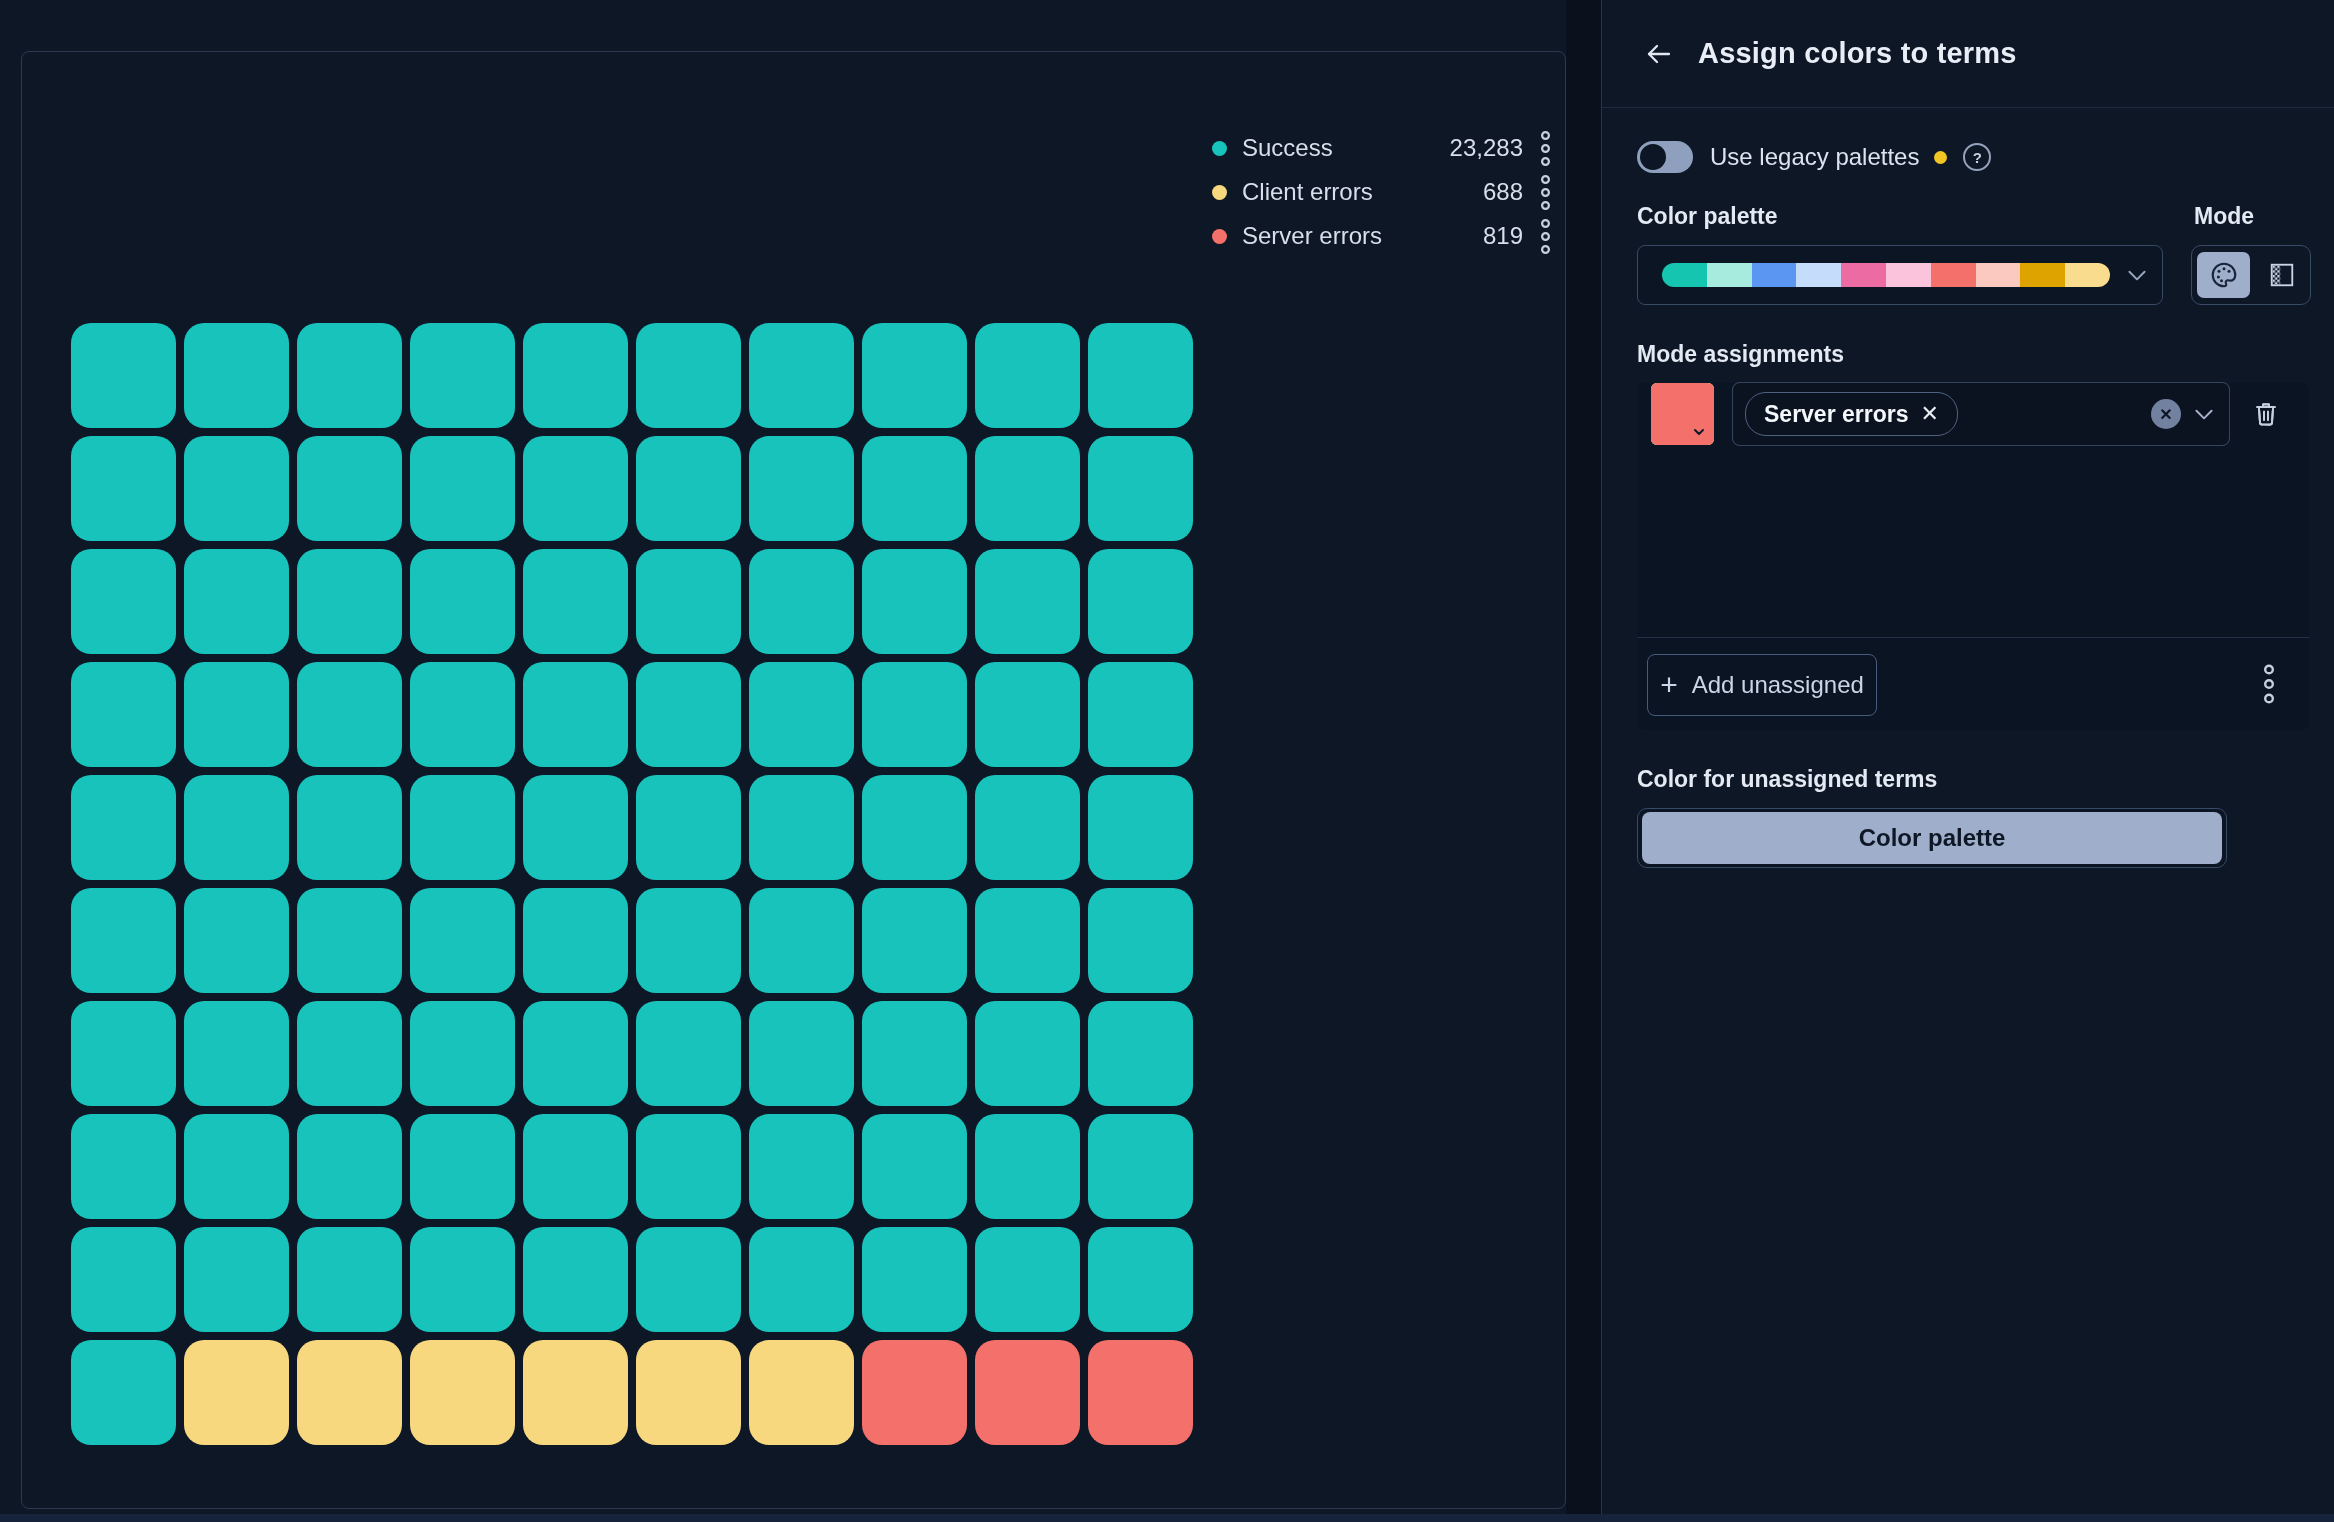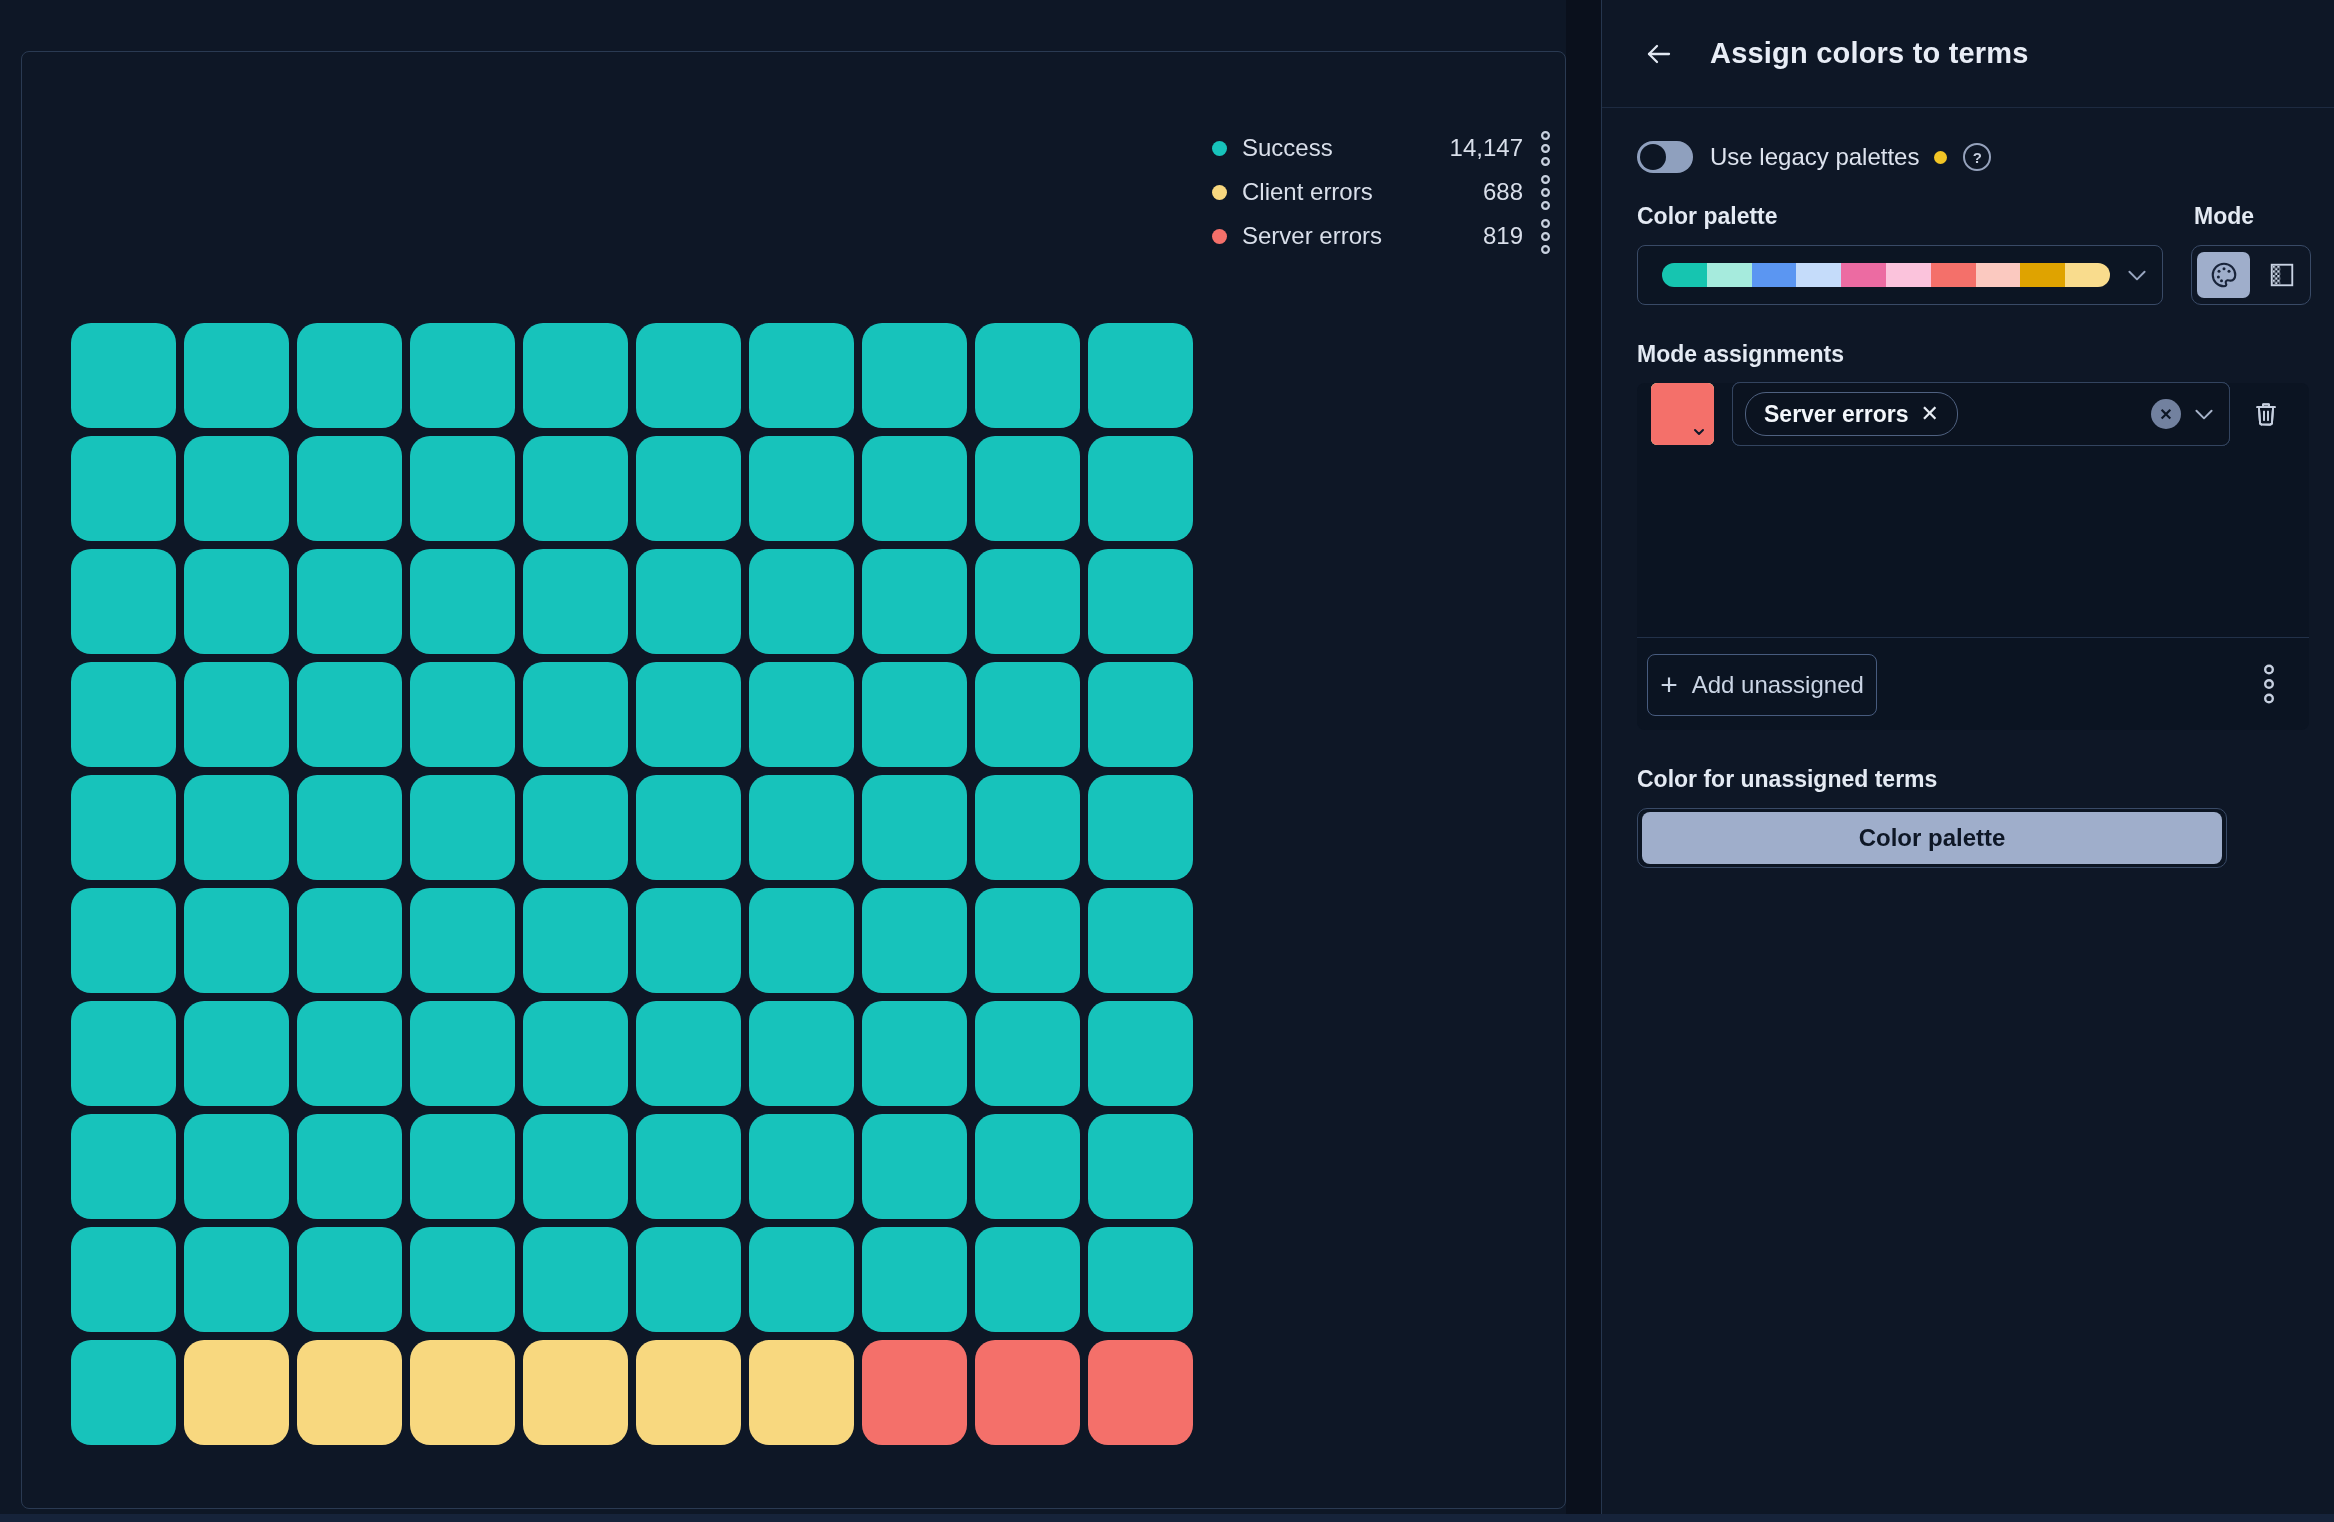--- a/index.html
+++ b/index.html
@@ -21,21 +21,21 @@
   .legend-kebab{margin-left:16px;display:flex;align-items:center;cursor:pointer;}
 
   
   .gutter{position:absolute;left:1566px;top:0;width:35px;height:100%;background:#0A101C;
           border-right:1px solid #26364E;}
   .side-panel{position:absolute;left:1602px;top:0;width:732px;height:100%;background:#0E1726;}
 
   .panel-header{position:absolute;left:0;top:0;right:0;height:107px;display:flex;align-items:center;
                 border-bottom:1px solid #1D2A40;}
   .back-btn{margin-left:40px;width:34px;height:34px;display:flex;align-items:center;justify-content:center;cursor:pointer;}
-  .panel-title{margin-left:34px;font-size:29px;font-weight:700;color:#E8EDF6;letter-spacing:.2px;}
+  .panel-title{margin-left:22px;font-size:29px;font-weight:700;color:#E8EDF6;letter-spacing:.2px;}
 
   .toggle-row{position:absolute;left:35px;top:141px;display:flex;align-items:center;}
   .switch{width:56px;height:32px;border-radius:16px;background:#8FA0BE;position:relative;cursor:pointer;flex:0 0 auto;}
   .switch .knob{position:absolute;left:3px;top:3px;width:26px;height:26px;border-radius:50%;background:#0D1624;}
   .toggle-label{margin-left:17px;font-size:24px;color:#DDE3EE;text-align:center;}
   .dirty-dot{width:13px;height:13px;border-radius:50%;margin-left:15px;}
   .help-icon{margin-left:16px;width:24px;height:24px;border:2px solid #95A2BC;border-radius:50%;
              display:flex;align-items:center;justify-content:center;font-size:15px;font-weight:700;color:#C6CFDF;cursor:pointer;}
 
   .field-label{font-size:23px;font-weight:700;color:#E4EAF3;}
@@ -88,21 +88,21 @@
 
 <div class="app">
 
   <div class="chart-panel">
 
     <div class="legend">
 
         <div class="legend-row">
           <span class="legend-dot" style="background: rgb(23, 195, 187);"></span>
           <span class="legend-label">Success</span>
-          <span class="legend-value">14,147</span>
+          <span class="legend-value">23,283</span>
           <span class="legend-kebab">
             <svg width="13" height="37" viewBox="0 0 13 37" fill="none" stroke="#C8D1DF" stroke-width="2.2">
               <circle cx="6.5" cy="5.5" r="3.4"></circle>
               <circle cx="6.5" cy="18.5" r="3.4"></circle>
               <circle cx="6.5" cy="31.5" r="3.4"></circle>
             </svg>
           </span>
         </div>
 
         <div class="legend-row">

